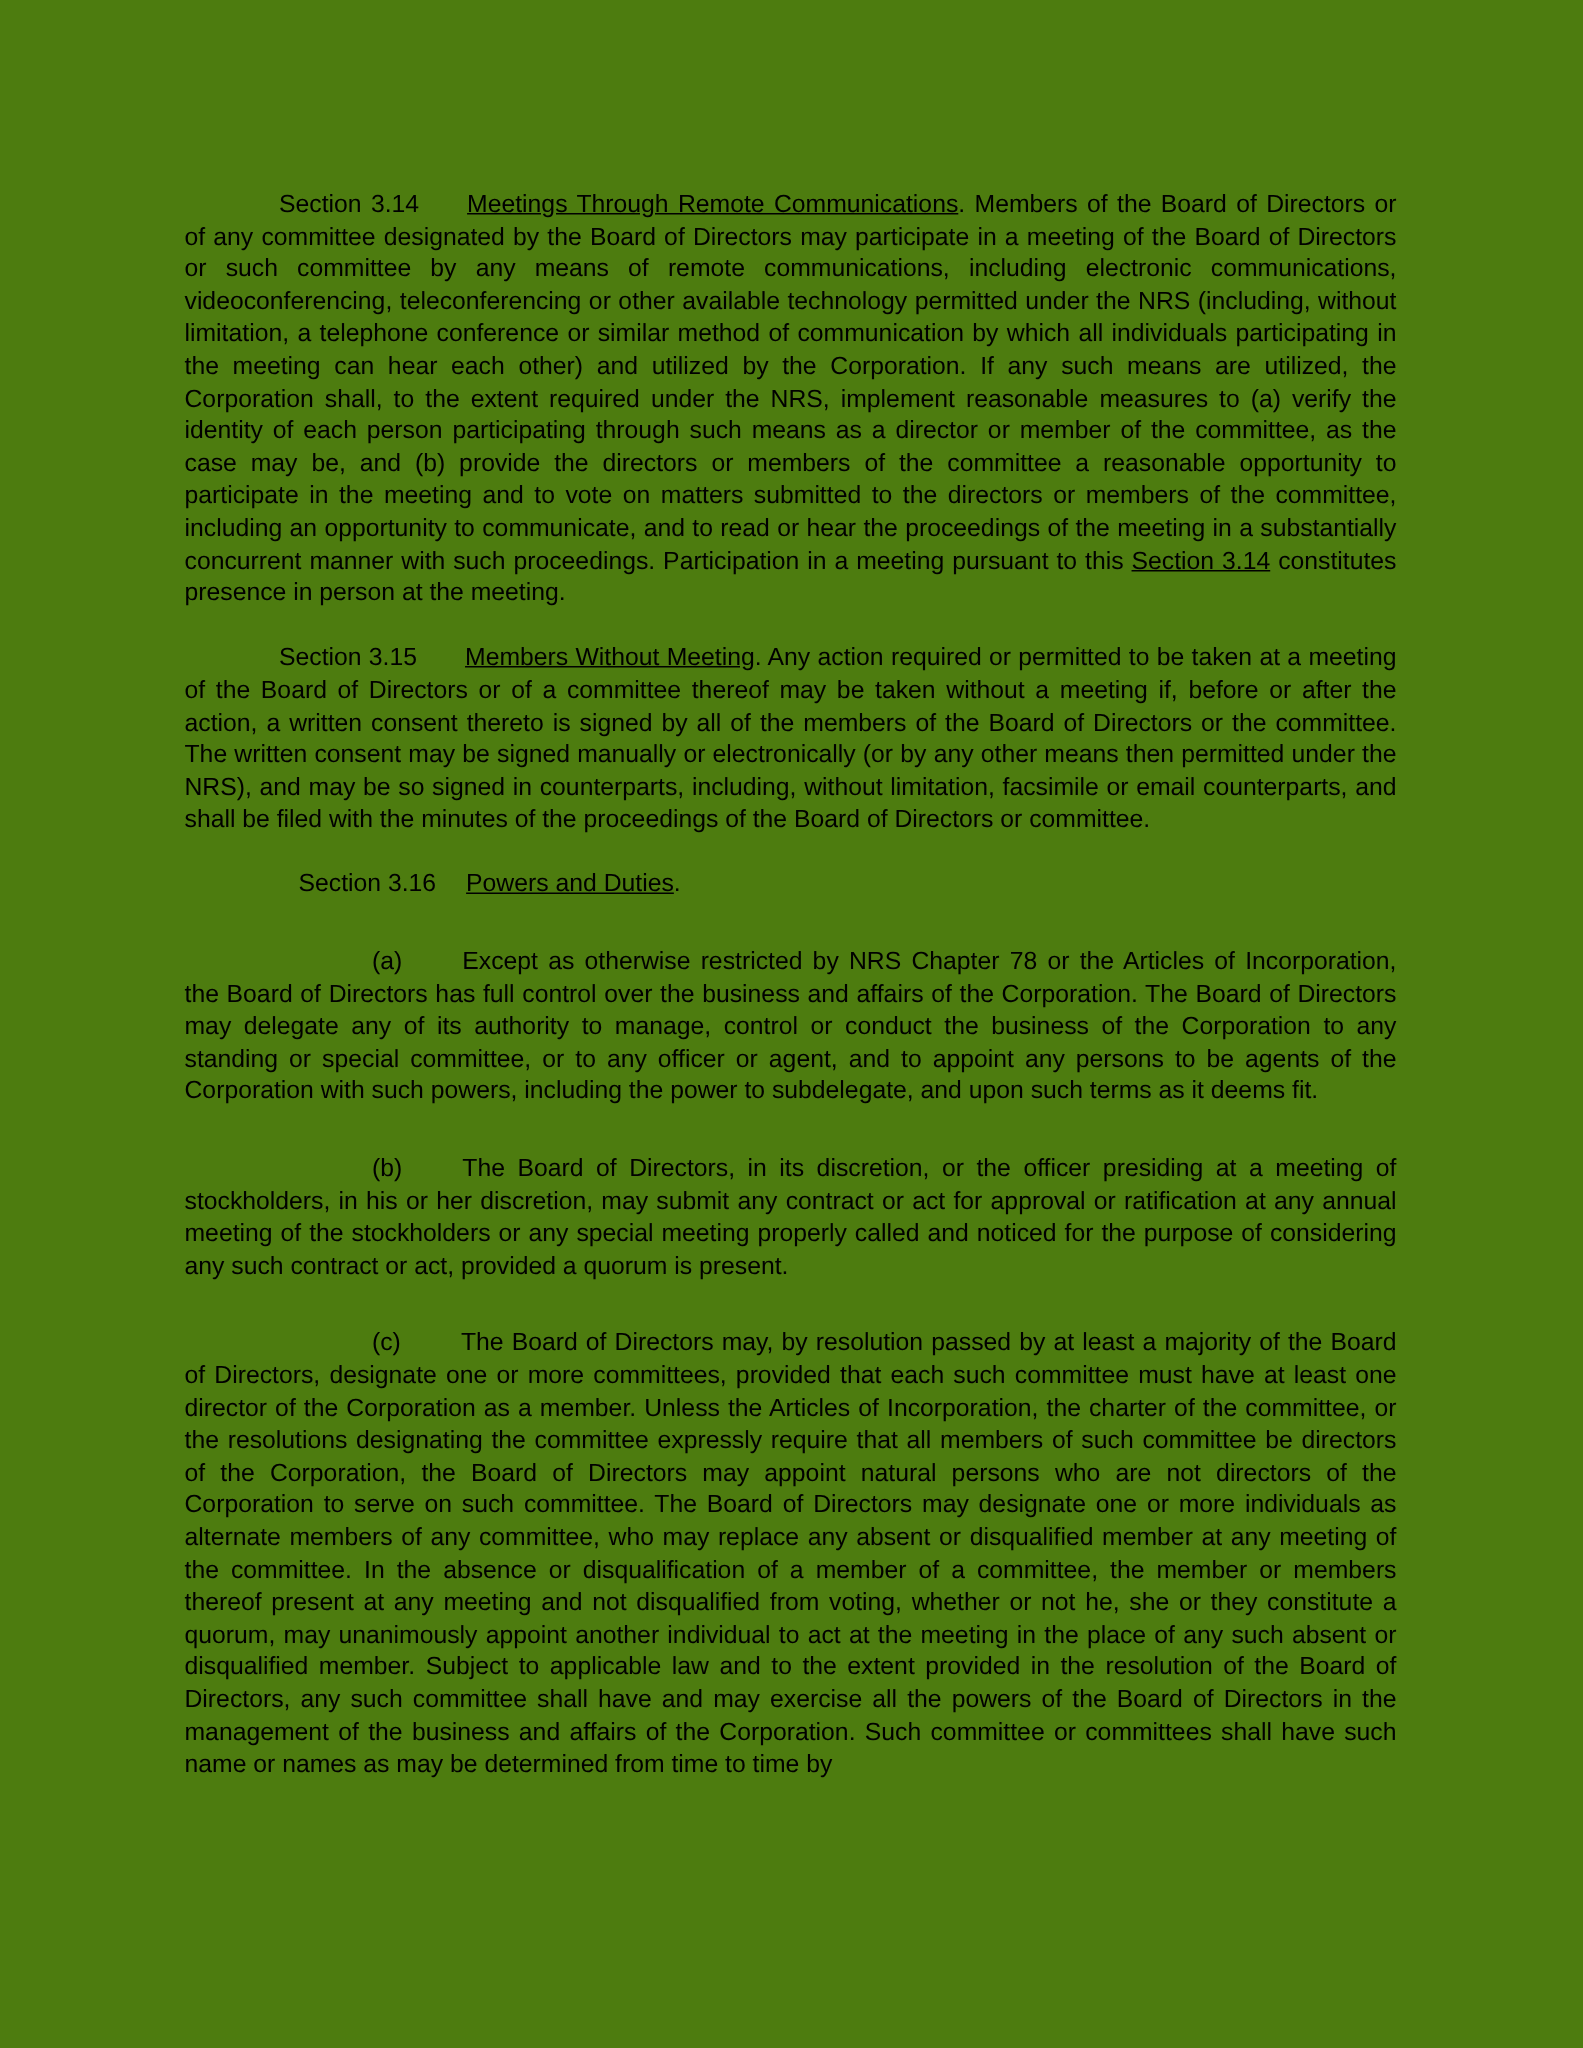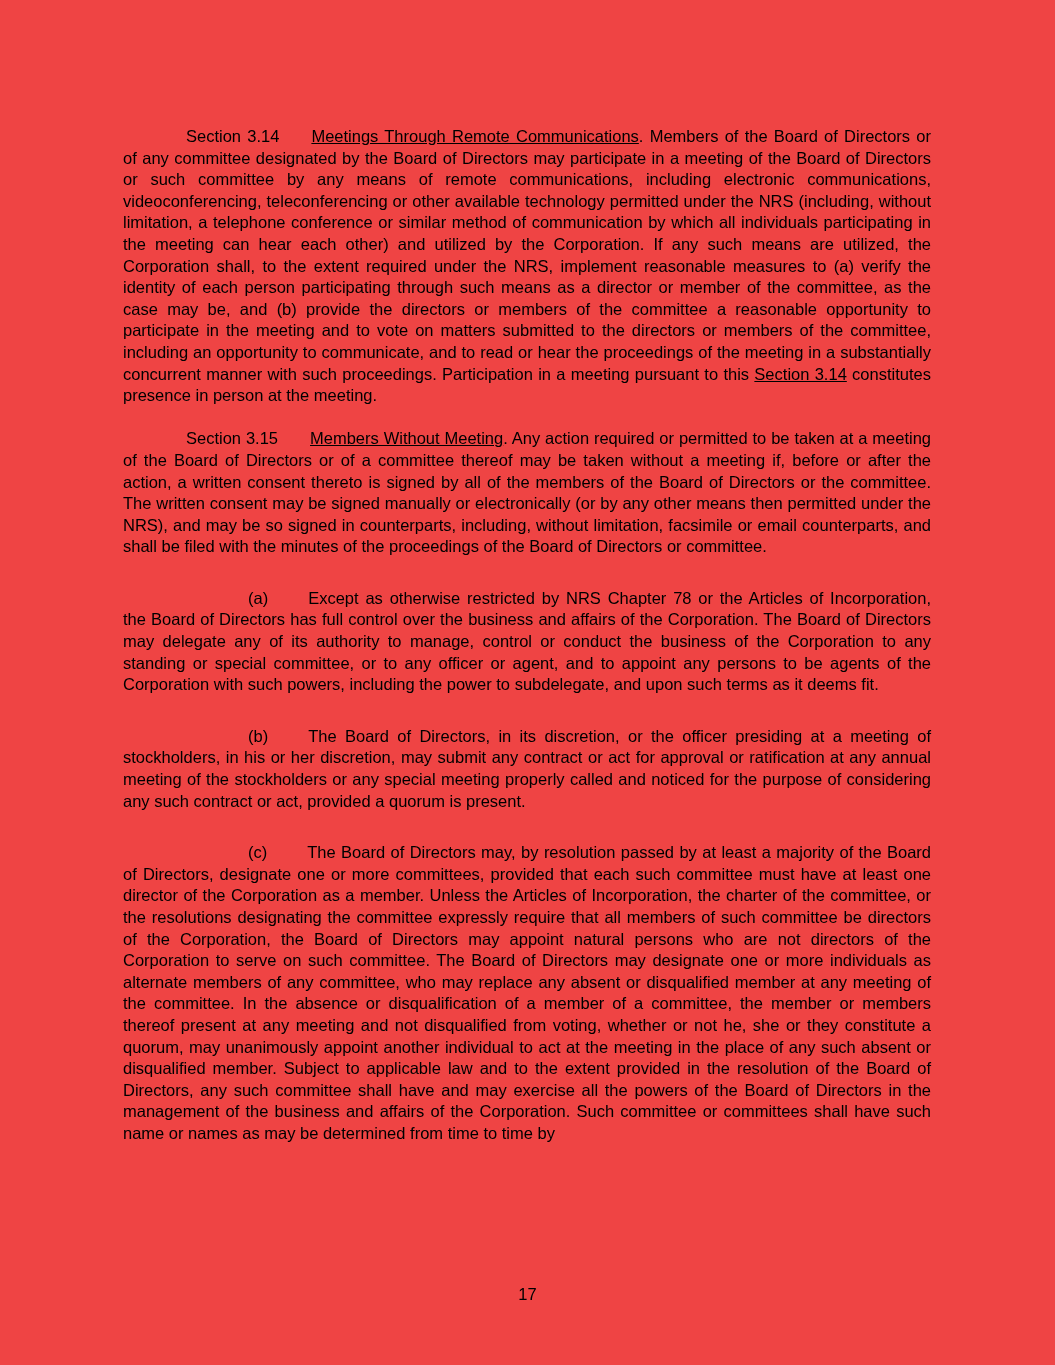--- a/index.html
+++ b/index.html
@@ -8,21 +8,21 @@
     width: 1055px;
     height: 1365px;
     position: relative;
     font-family: "Liberation Sans", sans-serif;
     color: #000000;
     overflow: hidden;
   }
   .page {
     position: absolute;
     inset: 0;
-    background: #ef4444;
+    background: #4d7c0f;
   }
   .content {
     position: absolute;
     left: 123px;
     top: 126px;
     width: 808px;
     font-size: 16.5px;
     line-height: 21.6px;
     text-align: justify;
   }
@@ -51,23 +51,23 @@
 
 <div class="page">
   <div class="content">
 
     <p class="para indent-section"><span>Section 3.14</span><span class="tab"></span><span class="u">Meetings Through Remote Communications</span><span>.</span>
       <span>Members of the Board of Directors or of any committee designated by the Board of Directors may participate in a meeting of the Board of Directors or such committee by any means of remote communications, including electronic communications, videoconferencing, teleconferencing or other available technology permitted under the NRS (including, without limitation, a telephone conference or similar method of communication by which all individuals participating in the meeting can hear each other) and utilized by the Corporation.  If any such means are utilized, the Corporation shall, to the extent required under the NRS, implement reasonable measures to (a) verify the identity of each person participating through such means as a director or member of the committee, as the case may be, and (b) provide the directors or members of the committee a reasonable opportunity to participate in the meeting and to vote on matters submitted to the directors or members of the committee, including an opportunity to communicate, and to read or hear the proceedings of the meeting in a substantially concurrent manner with such proceedings.  Participation in a meeting pursuant to this </span><span class="u">Section 3.14</span><span> constitutes presence in person at the meeting.</span></p>
 
     <p class="para indent-section"><span>Section 3.15</span><span class="tab"></span><span class="u">Members Without Meeting</span><span>.</span>
       <span>Any action required or permitted to be taken at a meeting of the Board of Directors or of a committee thereof may be taken without a meeting if, before or after the action, a written consent thereto is signed by all of the members of the Board of Directors or the committee.  The written consent may be signed manually or electronically (or by any other means then permitted under the NRS), and may be so signed in counterparts, including, without limitation, facsimile or email counterparts, and shall be filed with the minutes of the proceedings of the Board of Directors or committee.</span></p>
 
+    <p class="para indent-section-316"><span>Section 3.16</span><span class="tab-sm"></span><span class="u">Powers and Duties</span><span>.</span></p>
 
     <p class="para indent-sub"><span>(a)</span><span class="tab-lg"></span><span>Except as otherwise restricted by NRS Chapter 78 or the Articles of Incorporation, the Board of Directors has full control over the business and affairs of the Corporation.  The Board of Directors may delegate any of its authority to manage, control or conduct the business of the Corporation to any standing or special committee, or to any officer or agent, and to appoint any persons to be agents of the Corporation with such powers, including the power to subdelegate, and upon such terms as it deems fit.</span></p>
 
     <p class="para indent-sub"><span>(b)</span><span class="tab-lg"></span><span>The Board of Directors, in its discretion, or the officer presiding at a meeting of stockholders, in his or her discretion, may submit any contract or act for approval or ratification at any annual meeting of the stockholders or any special meeting properly called and noticed for the purpose of considering any such contract or act, provided a quorum is present.</span></p>
 
     <p class="para indent-sub"><span>(c)</span><span class="tab-lg"></span><span>The Board of Directors may, by resolution passed by at least a majority of the Board of Directors, designate one or more committees, provided that each such committee must have at least one director of the Corporation as a member.  Unless the Articles of Incorporation, the charter of the committee, or the resolutions designating the committee expressly require that all members of such committee be directors of the Corporation, the Board of Directors may appoint natural persons who are not directors of the Corporation to serve on such committee.  The Board of Directors may designate one or more individuals as alternate members of any committee, who may replace any absent or disqualified member at any meeting of the committee.  In the absence or disqualification of a member of a committee, the member or members thereof present at any meeting and not disqualified from voting, whether or not he, she or they constitute a quorum, may unanimously appoint another individual to act at the meeting in the place of any such absent or disqualified member.  Subject to applicable law and to the extent provided in the resolution of the Board of Directors, any such committee shall have and may exercise all the powers of the Board of Directors in the management of the business and affairs of the Corporation.  Such committee or committees shall have such name or names as may be determined from time to time by</span></p>
 
   </div>
 
-  <div class="page-number">17</div>
 </div>
 
 </body></html>

